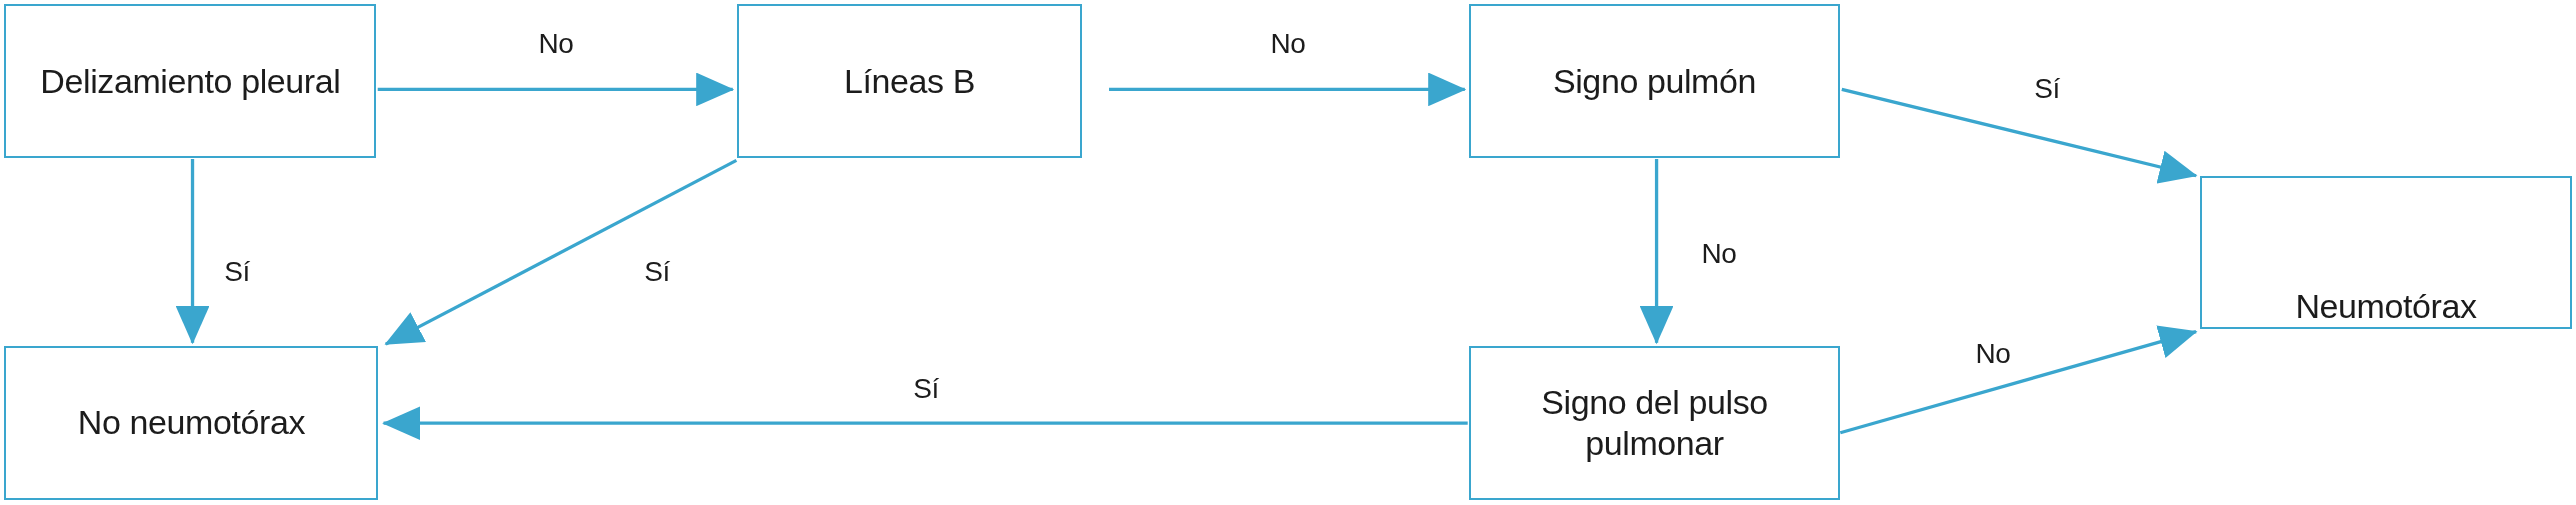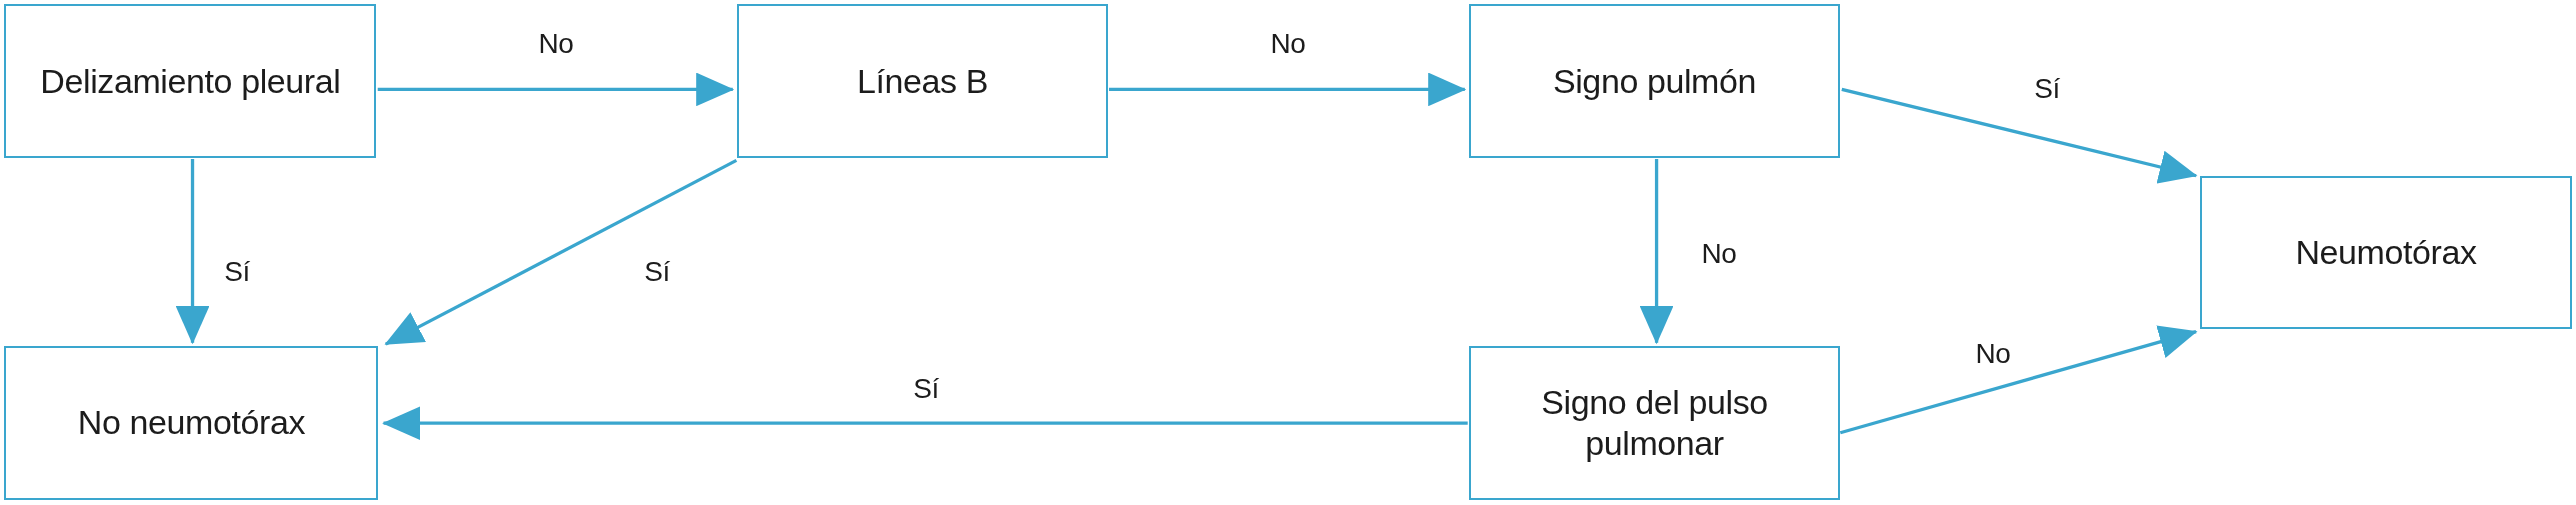--- a/index.html
+++ b/index.html
@@ -77,29 +77,29 @@
     <line class="edge-line" x1="1006" y1="219" x2="527" y2="470" marker-end="url(#arrow)"></line>
     <line class="edge-line" x1="2263" y1="217" x2="2263" y2="468" marker-end="url(#arrow)"></line>
     <line class="edge-line" x1="2005" y1="578" x2="524" y2="578" marker-end="url(#arrow)"></line>
     <line class="edge-line" x1="2514" y1="591" x2="3000" y2="453" marker-end="url(#arrow)"></line>
   </svg>
 
   <div class="node" style="left:4.4px; top:4.4px; width:372px; height:154px;">
     <span>Delizamiento pleural</span>
   </div>
 
-  <div class="node" style="left:737px; top:4.4px; width:371px; height:154px;">
+  <div class="node" style="left:737px; top:4.4px; width:345px; height:154px;">
     <span>Líneas B</span>
   </div>
 
   <div class="node" style="left:1469px; top:4.4px; width:371px; height:154px;">
     <span>Signo pulmón</span>
   </div>
 
-  <div class="node" style="left:2200px; top:176px; width:372px; height:153px;">
+  <div class="node" style="left:2200px; top:176px; width:372px; height:153px;align-items:flex-end;">
     <span>Neumotórax</span>
   </div>
 
   <div class="node" style="left:1469px; top:346px; width:371px; height:154px;">
     <span>Signo del pulso pulmonar</span>
   </div>
 
   <div class="node" style="left:4.4px; top:346px; width:374px; height:154px;">
     <span>No neumotórax</span>
   </div>

